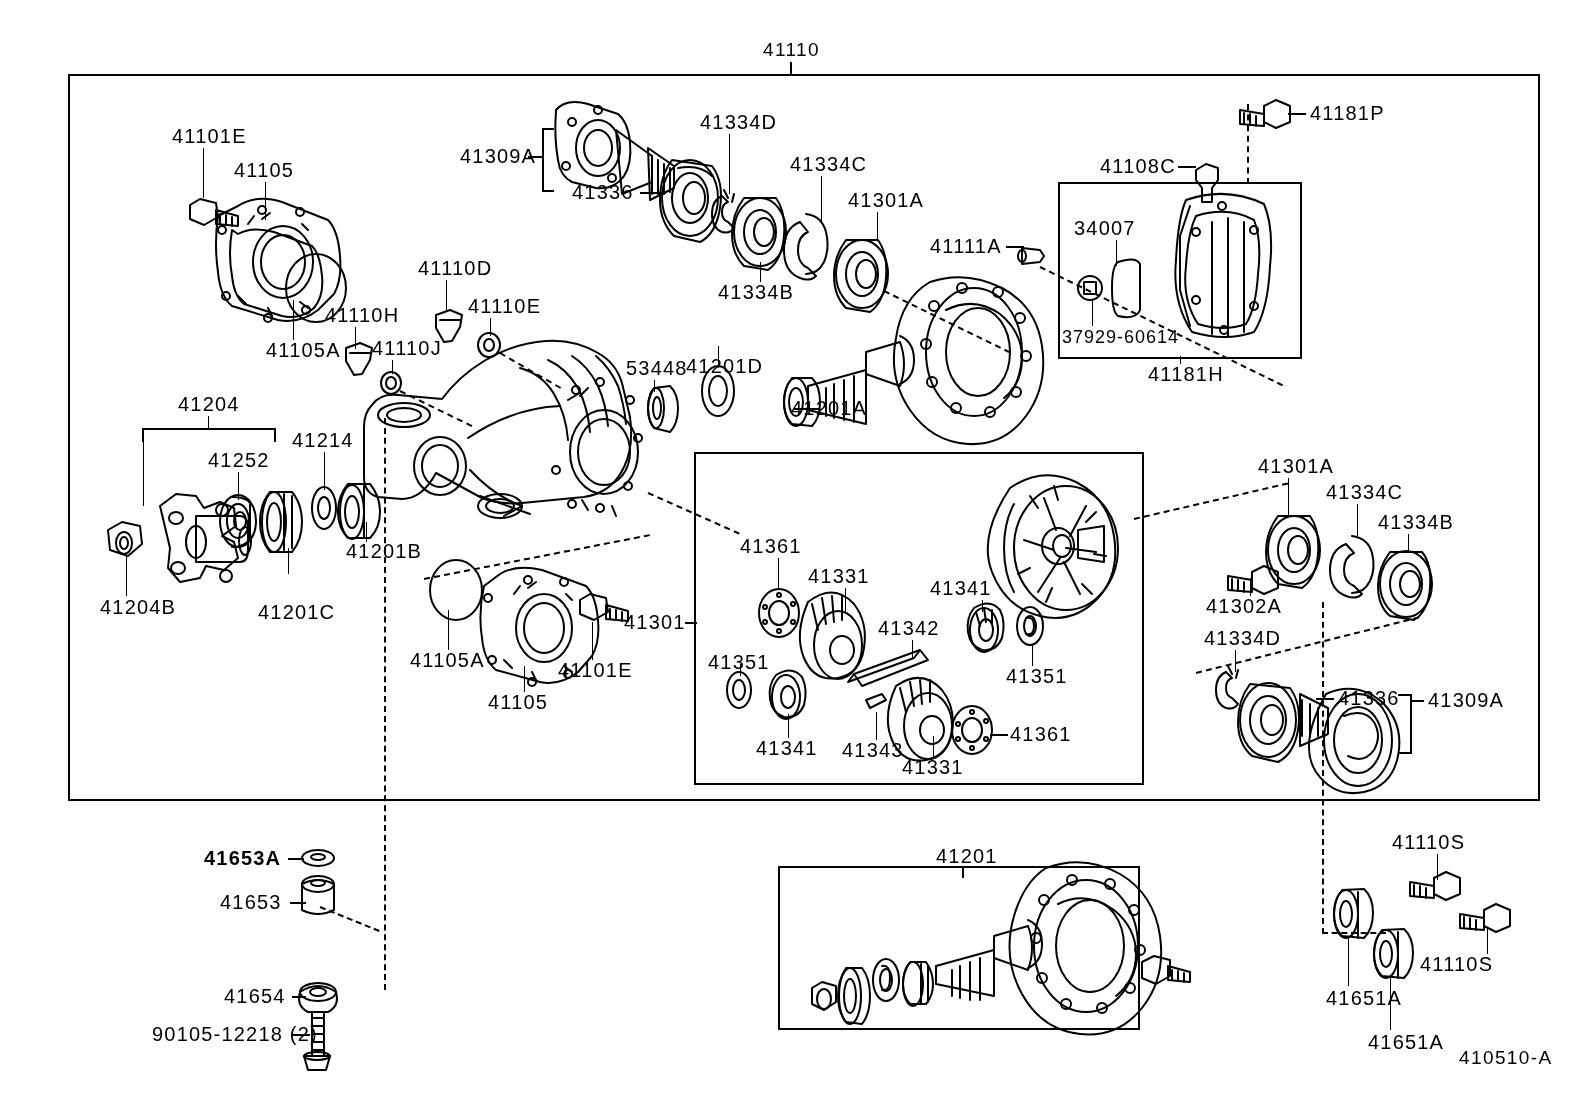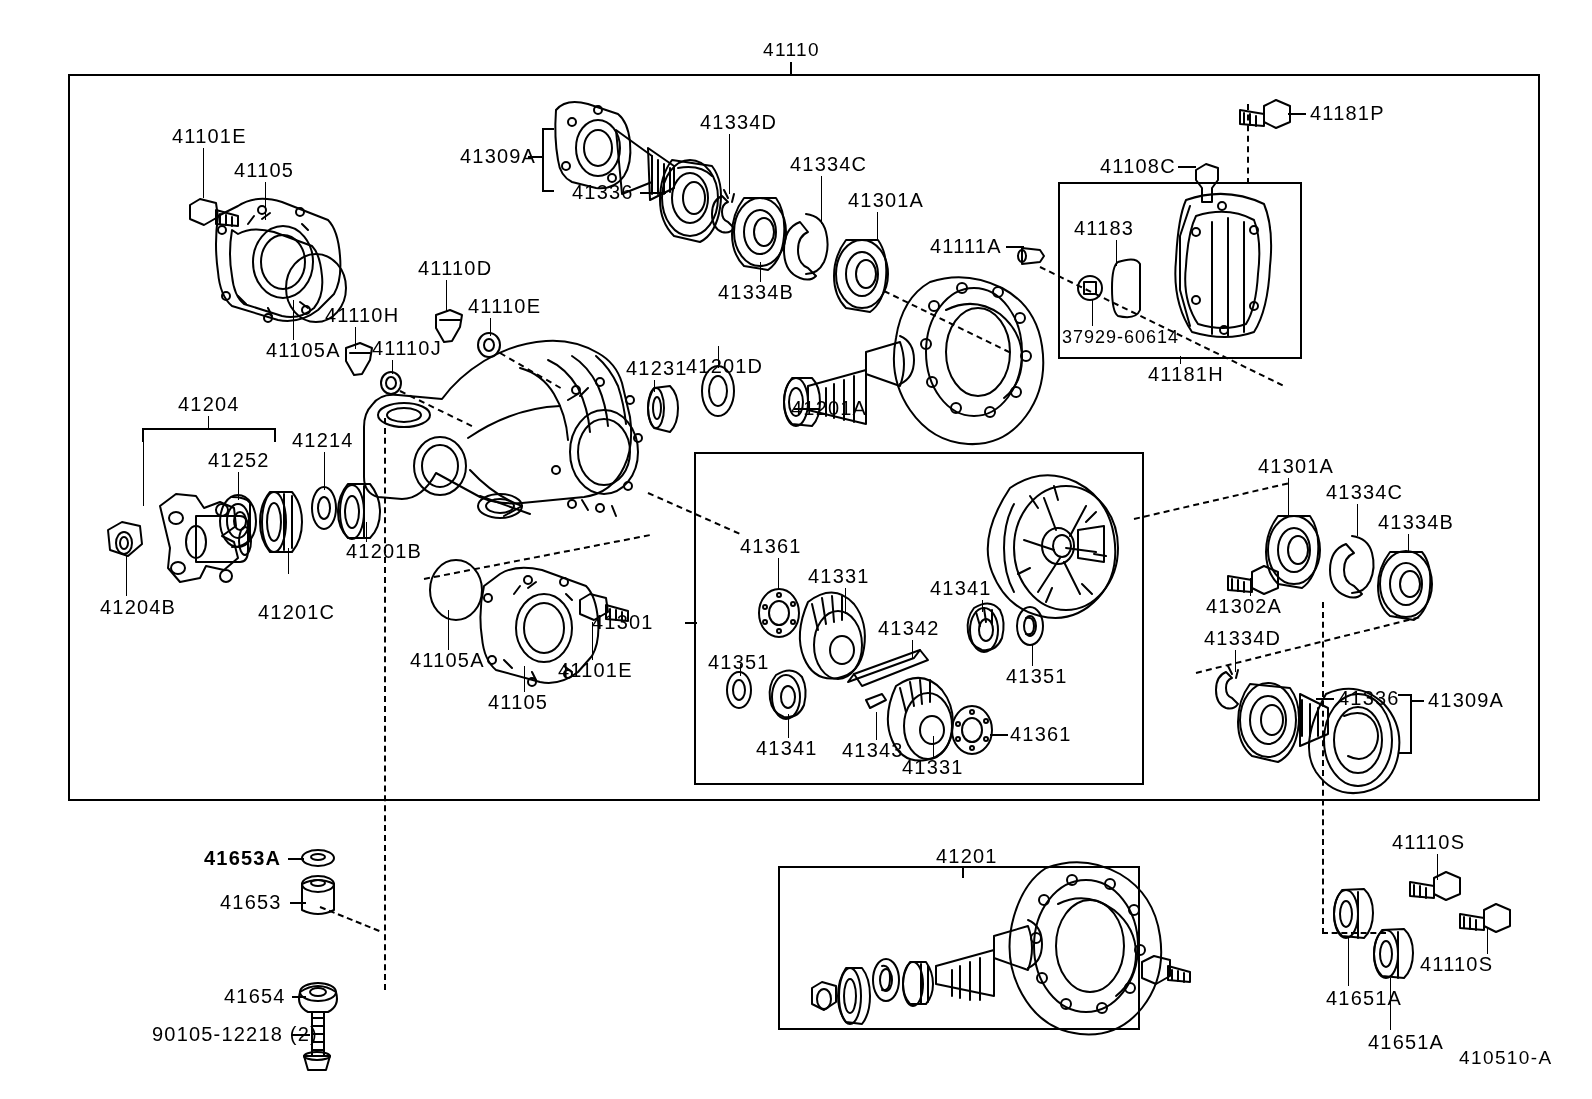--- a/index.html
+++ b/index.html
@@ -590,21 +590,21 @@
 
   <div class="lbl" style="left:410px; top:650px;">41105A</div>
   <div class="lead v" style="left:448px; top:610px; height:40px;"></div>
 
   <div class="lbl" style="left:488px; top:692px;">41105</div>
   <div class="lead v" style="left:524px; top:666px; height:26px;"></div>
 
   <div class="lbl" style="left:558px; top:660px;">41101E</div>
   <div class="lead v" style="left:592px; top:622px; height:38px;"></div>
 
-  <div class="lbl" style="left:592px; top:612px;">41301</div>
+  <div class="lbl" style="left:624px; top:612px;">41301</div>
   <div class="lead h2" style="left:685px; top:622px; width:12px;"></div>
 
   <div class="lbl" style="left:460px; top:146px;">41309A</div>
   <div class="lead h2" style="left:528px; top:156px; width:14px;"></div>
   <div class="lead v2" style="left:542px; top:128px; height:64px;"></div>
   <div class="lead h2" style="left:542px; top:128px; width:12px;"></div>
   <div class="lead h2" style="left:542px; top:190px; width:12px;"></div>
 
   <div class="lbl" style="left:572px; top:182px;">41336</div>
   <div class="lead h2" style="left:640px; top:192px; width:26px;"></div>
@@ -617,37 +617,37 @@
 
   <div class="lbl" style="left:718px; top:282px;">41334B</div>
   <div class="lead v" style="left:760px; top:262px; height:20px;"></div>
 
   <div class="lbl" style="left:848px; top:190px;">41301A</div>
   <div class="lead v" style="left:877px; top:212px; height:28px;"></div>
 
   <div class="lbl" style="left:930px; top:236px;">41111A</div>
   <div class="lead h2" style="left:1006px; top:246px; width:18px;"></div>
 
-  <div class="lbl" style="left:626px; top:358px;">41231</div>
+  <div class="lbl" style="left:626px; top:358px;">53448</div>
   <div class="lead v" style="left:654px; top:380px; height:12px;"></div>
 
   <div class="lbl" style="left:686px; top:324px;margin-top:32px;">41201D</div>
   <div class="lead v" style="left:718px; top:346px; height:22px;"></div>
 
   <div class="lbl" style="left:791px; top:398px;">41201A</div>
   <div class="lead h2" style="left:794px; top:408px; width:26px;"></div>
 
   <div class="lbl" style="left:1310px; top:103px;">41181P</div>
   <div class="lead h2" style="left:1288px; top:113px; width:18px;"></div>
   <div class="dash-v" style="left:1247px; top:104px; height:80px;"></div>
 
   <div class="lbl" style="left:1100px; top:156px;">41108C</div>
   <div class="lead h2" style="left:1178px; top:166px; width:18px;"></div>
 
-  <div class="lbl" style="left:1074px; top:218px;">41183</div>
+  <div class="lbl" style="left:1074px; top:218px;">34007</div>
   <div class="lead v" style="left:1116px; top:240px; height:26px;"></div>
 
   <div class="lbl sm" style="left:1062px; top:328px;">37929-60614</div>
   <div class="lead v" style="left:1092px; top:300px; height:26px;"></div>
 
   <div class="lbl" style="left:1148px; top:364px;">41181H</div>
   <div class="lead v" style="left:1180px; top:356px; height:8px;"></div>
 
   <div class="lbl" style="left:740px; top:536px;">41361</div>
   <div class="lead v" style="left:778px; top:558px; height:32px;"></div>

